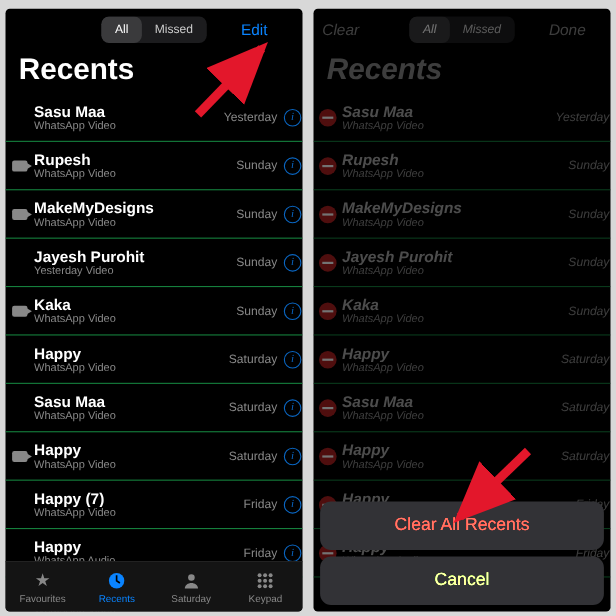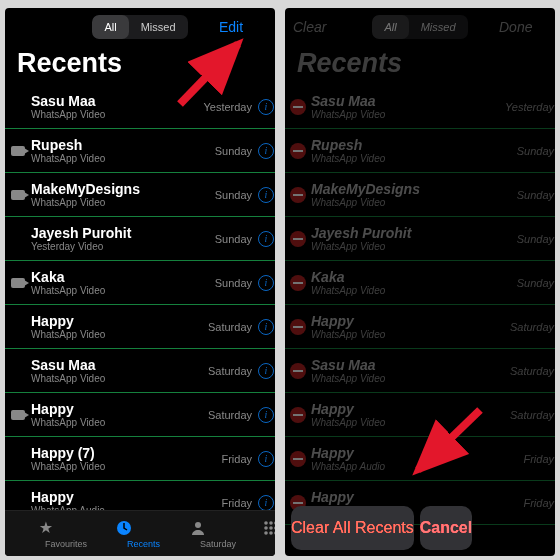--- a/index.html
+++ b/index.html
@@ -75,33 +75,33 @@
     font-size:10px; line-height:14px; text-align:center; font-style:italic; font-family: Georgia, serif; }
   
   .tabbar {
     position:absolute; left:0; right:0; bottom:0; height:46px;
     background:#141414; border-top:1px solid #222;
     display:flex;
   }
   .tab { flex:1; display:flex; flex-direction:column; align-items:center; justify-content:center; gap:2px; }
   .tab .ic { width:18px; height:18px; display:flex; align-items:center; justify-content:center; color:#888; }
   .tab.sel .ic, .tab.sel .lbl { color:#0a84ff; }
-  .tab .lbl { font-size:9px; color:#888;padding-left:40px; }
+  .tab .lbl { font-size:9px; color:#888; }
   
   .overlay-sheet {
     position:absolute; left:6px; right:6px; bottom:6px;
-    display:flex; flex-direction:row; gap:6px;
+    display:flex; flex-direction:column; gap:6px;
     filter: brightness(1.8);
   }
   .sheet-btn {
     background:#1c1c1e; border-radius:10px;
     height:44px; line-height:44px; text-align:center; font-size:16px;
   }
   .sheet-destructive { color:#ff453a; }
-  .sheet-cancel { color:#ef4444; font-weight:700; }
+  .sheet-cancel { color:#bef264; font-weight:400; }
   
   .arrow { position:absolute; pointer-events:none; }
   .arrow svg { overflow:visible; }
 </style>
 </head>
 <body>
 
 <div class="phone">
   <div class="hdr">
     <div class="left"></div>

